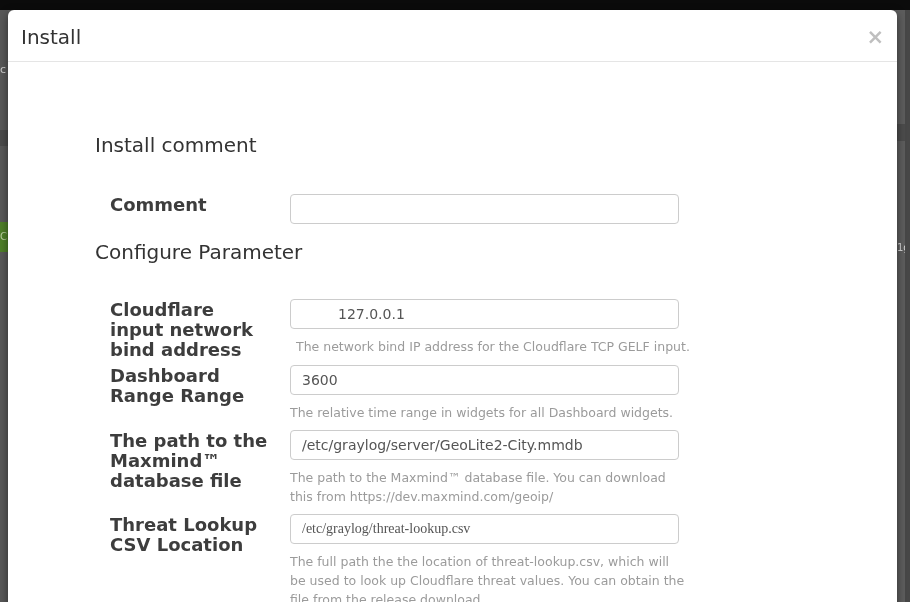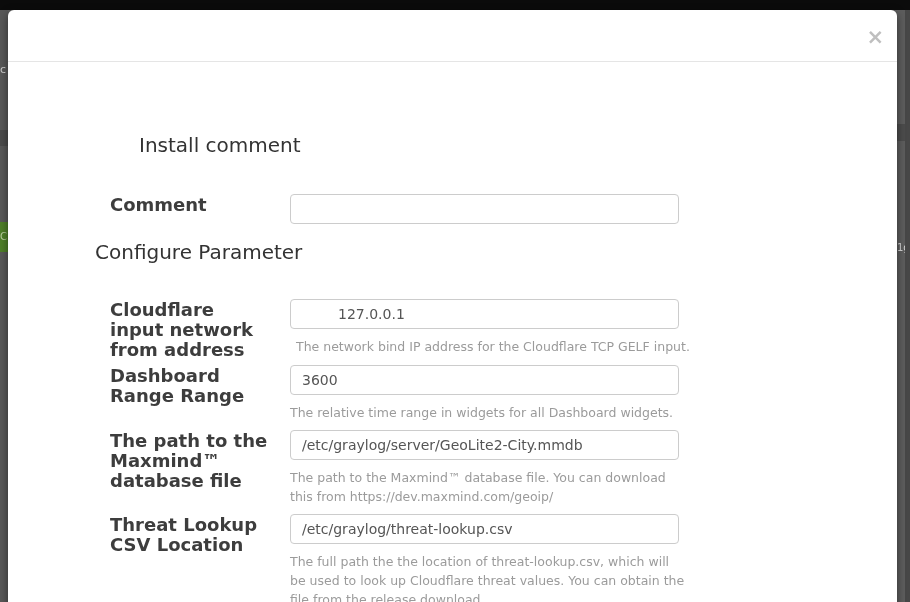--- a/index.html
+++ b/index.html
@@ -79,21 +79,21 @@
     font-family: "DejaVu Sans", sans-serif;
   }
 
   .modal-body { position: relative; }
 
   .section-heading {
     position: absolute; left: 87px;
     font-size: 20px; font-weight: 400; color: #333333;
     line-height: 26px;
   }
-  .sh-install-comment { top: 70px; margin-left: 44px; }
+  .sh-install-comment { top: 70px; }
   .sh-configure-parameter { top: 177px; }
 
   .form-label {
     position: absolute; left: 102px; width: 160px;
     font-size: 18px; font-weight: 700; color: #3d3d3d;
     line-height: 20px;
   }
   .form-control {
     position: absolute; left: 282px; width: 389px; height: 30px;
     border: 1px solid #cccccc; border-radius: 4px;
@@ -119,54 +119,55 @@
 
   .lbl-p1 { top: 304px; }
   .inp-p1 { top: 303px; }
   .hlp-p1 { top: 341px; }
 
   .lbl-p2 { top: 369px; }
   .inp-p2 { top: 368px; }
   .hlp-p2 { top: 406px; }
 
   .lbl-p3 { top: 453px; }
-  .inp-p3 { top: 452px; }
+  .inp-p3 { top: 452px; font-family: Liberation Serif, serif; }
   .hlp-p3 { top: 490px; }
 </style>
 </head>
 <body>
 
 <div class="navbar-bg"></div>
 <div class="bg-left-strip"></div>
 <div class="bg-left-letter">c</div>
 <div class="bg-left-band"></div>
 <div class="bg-green-btn">C</div>
 <div class="bg-right-strip"></div>
 <div class="bg-right-band"></div>
 <div class="bg-right-letter">1g</div>
 <div class="bg-right-edge"></div>
 
 <div class="modal">
 
   <div class="modal-header">
+    <div class="modal-title">Install</div>
     <button class="close-button">
       <span>×</span>
     </button>
   </div>
 
   <div class="modal-body">
 
     <div class="section-heading sh-install-comment">Install comment</div>
 
     <label class="form-label lbl-comment">Comment</label>
     <input class="form-control inp-comment" type="text" value="" style="">
 
     <div class="section-heading sh-configure-parameter">Configure Parameter</div>
 
-    <label class="form-label lbl-p0">Cloudflare input network from address</label>
+    <label class="form-label lbl-p0">Cloudflare input network bind address</label>
     <input class="form-control inp-p0" type="text" value="127.0.0.1" style="">
     <div class="help-block hlp-p0">The network bind IP address for the Cloudflare TCP GELF input.</div>
 
     <label class="form-label lbl-p1">Dashboard Range Range</label>
     <input class="form-control inp-p1" type="text" value="3600" style="">
     <div class="help-block hlp-p1">The relative time range in widgets for all Dashboard widgets.</div>
 
     <label class="form-label lbl-p2">The path to the Maxmind™ database file</label>
     <input class="form-control inp-p2" type="text" value="/etc/graylog/server/GeoLite2-City.mmdb" style="">
     <div class="help-block hlp-p2">The path to the Maxmind™ database file. You can download this from https://dev.maxmind.com/geoip/</div>

